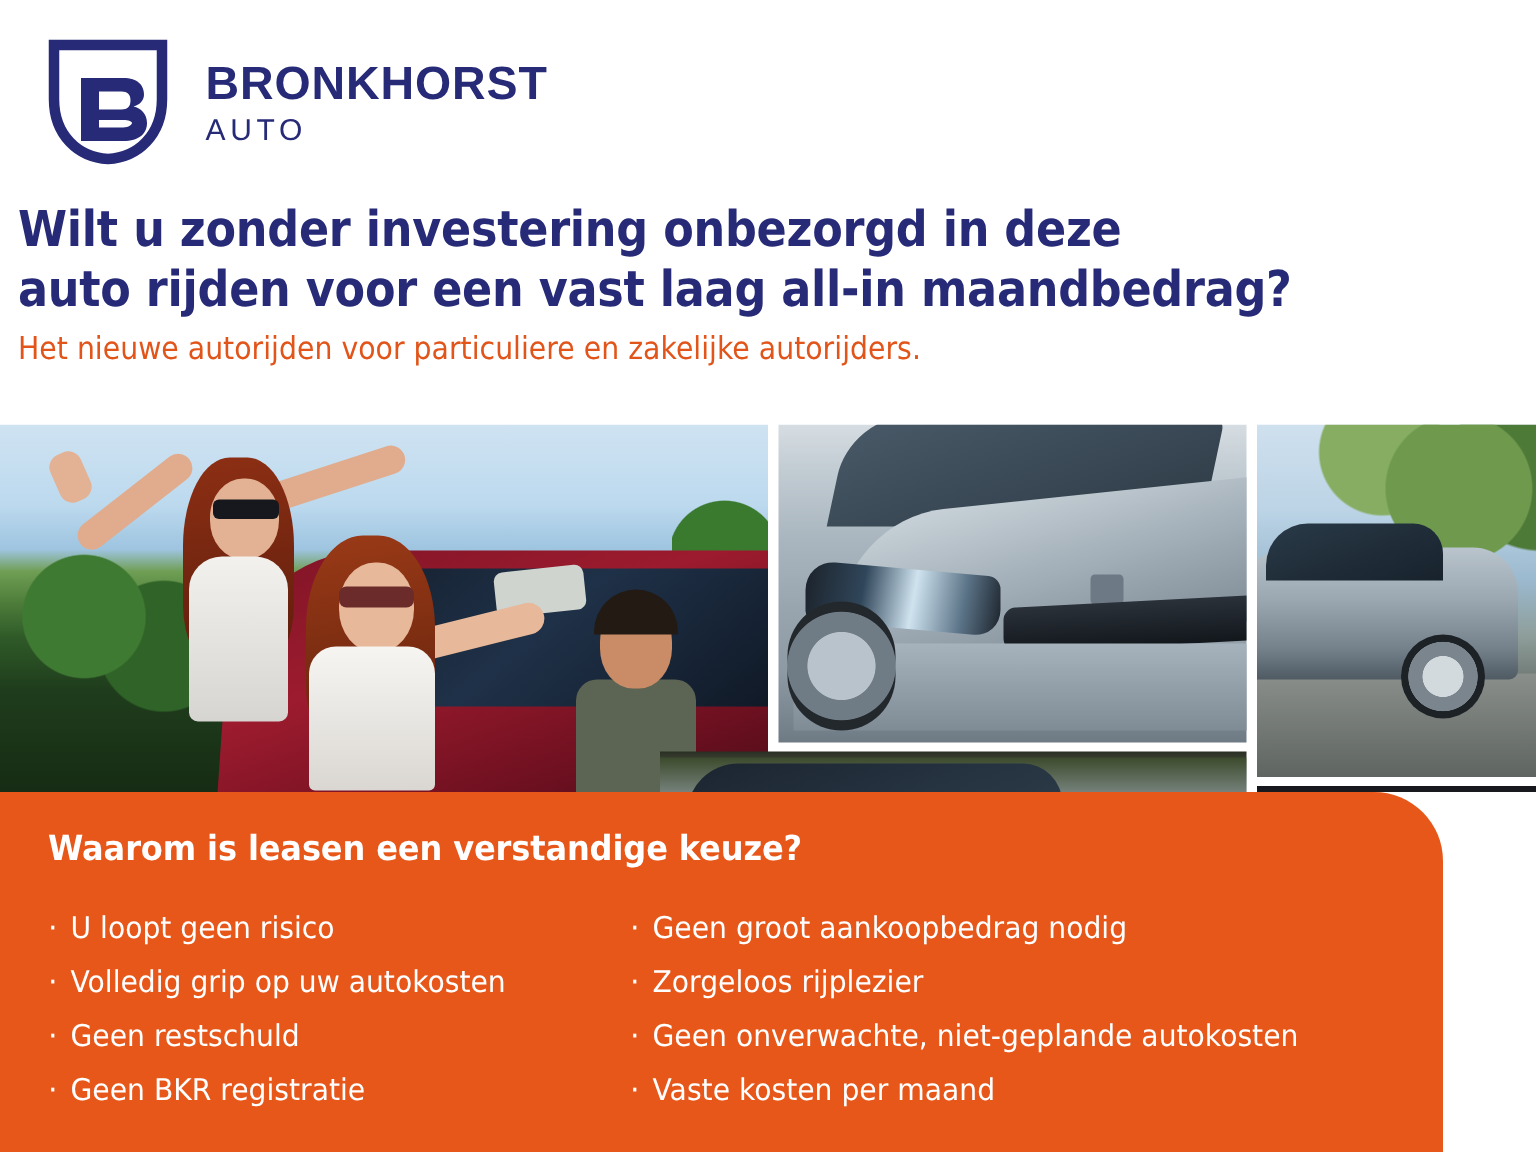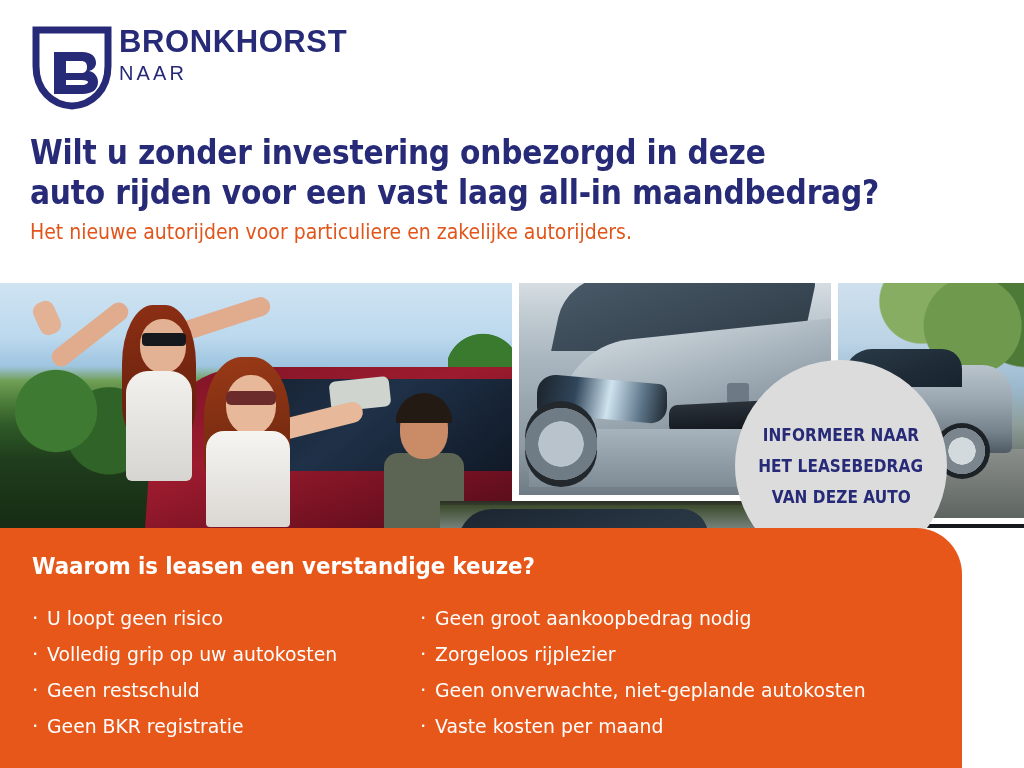--- a/index.html
+++ b/index.html
@@ -42,22 +42,22 @@
     letter-spacing: 0.2px;
     transform: scaleX(0.92);
   }
 
   
   .logo {
     position: absolute;
     left: 32px;
     top: 26px;
     display: flex;
-    align-items: flex-start;
-    gap: 7px;
+    align-items: center;
+    gap: 25px;
   }
   .logo-shield { width: 80px; height: 84px; display:block; }
   .logo-words { line-height: 1; }
   .logo-name {
     display: block;
     color: #262a77;
     font-family: "Liberation Sans", sans-serif;
     font-weight: bold;
     font-size: 31px;
     letter-spacing: 0.6px;
@@ -68,21 +68,21 @@
     color: #262a77;
     font-family: "Liberation Sans", sans-serif;
     font-weight: normal;
     font-size: 20px;
     letter-spacing: 3.1px;
   }
 
   
   .headline {
     position: absolute;
-    left: 30px;
+    left: 12px;
     top: 133px;
     width: 900px;
   }
   .headline-line {
     display: block;
     color: #262a77;
     font-family: "DejaVu Sans", sans-serif;
     font-weight: bold;
     font-size: 33px;
     line-height: 40px;
@@ -288,21 +288,21 @@
       <svg class="logo-shield" viewBox="0 0 80 84" xmlns="http://www.w3.org/2000/svg">
         <path d="M4 4 H76 V40 C76 64 60 79 40 80 C20 79 4 64 4 40 Z" fill="none" stroke="#262a77" stroke-width="7"></path>
         <path d="M22 26 H50 C60 26 64 31 64 37 C64 41 61 44 57 45 C62 46 66 50 66 56 C66 63 61 68 50 68 H22 Z
                  M34 35 V47 H49 C53 47 55 45 55 41 C55 37 53 35 49 35 Z
                  M34 54 V59 H50 C54 59 56 57 56 56 C56 55 54 54 50 54 Z" fill="#262a77"></path>
         <rect x="22" y="34" width="9" height="26" fill="#262a77"></rect>
       </svg>
     </span>
     <span class="logo-words">
       <span class="logo-name">BRONKHORST</span>
-      <span class="logo-sub">NAAR</span>
+      <span class="logo-sub">AUTO</span>
     </span>
   </div>
 
   <div class="headline">
     <span class="headline-line">Wilt u zonder investering onbezorgd in deze</span>
     <span class="headline-line">auto rijden voor een vast laag all-in maandbedrag?</span>
     <span class="subhead">Het nieuwe autorijden voor particuliere en zakelijke autorijders.</span>
   </div>
 
   <div class="collage">
@@ -356,25 +356,20 @@
     </div>
 
     <div class="photo ph-right-bot">
       <div class="rb-dark"></div>
 
     </div>
 
   </div>
 
 
-  <div class="circle-badge">
-    <span class="circle-line">INFORMEER NAAR</span>
-    <span class="circle-line">HET LEASEBEDRAG</span>
-    <span class="circle-line">VAN DEZE AUTO</span>
-  </div>
 
   <div class="orange-panel">
     <span class="orange-title">Waarom is leasen een verstandige keuze?</span>
 
     <div class="benefit-cols">
       <div class="benefit-col left">
         <div class="benefit-item">
           <span class="benefit-bullet">·</span>
           <span class="benefit-text">U loopt geen risico</span>
         </div>

